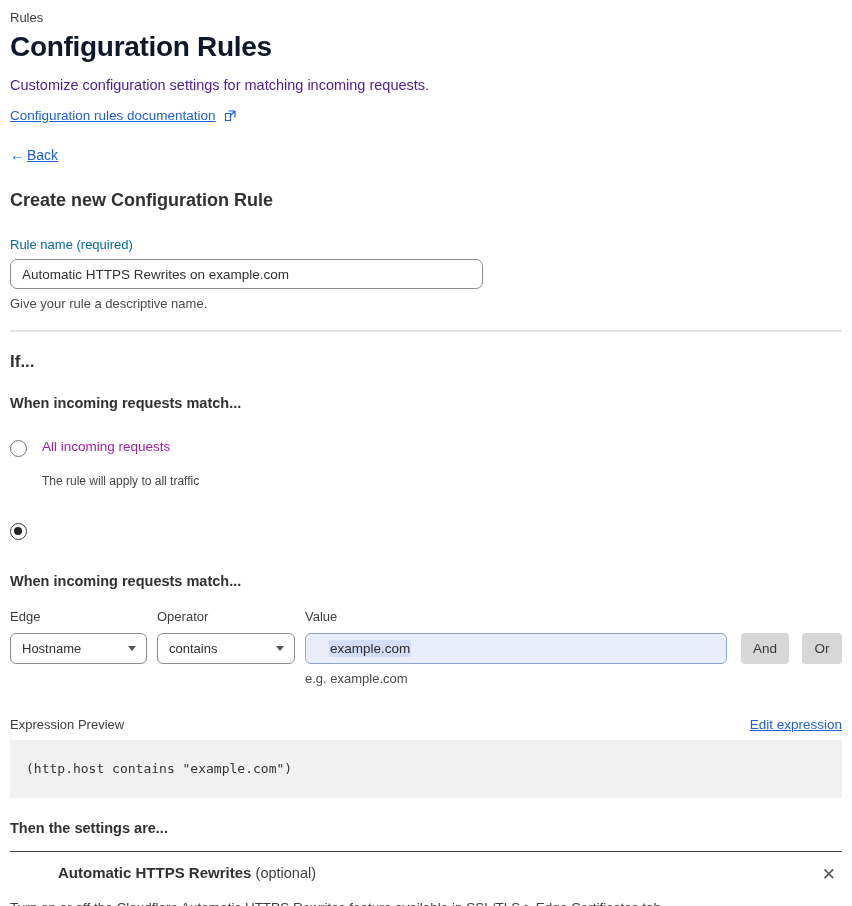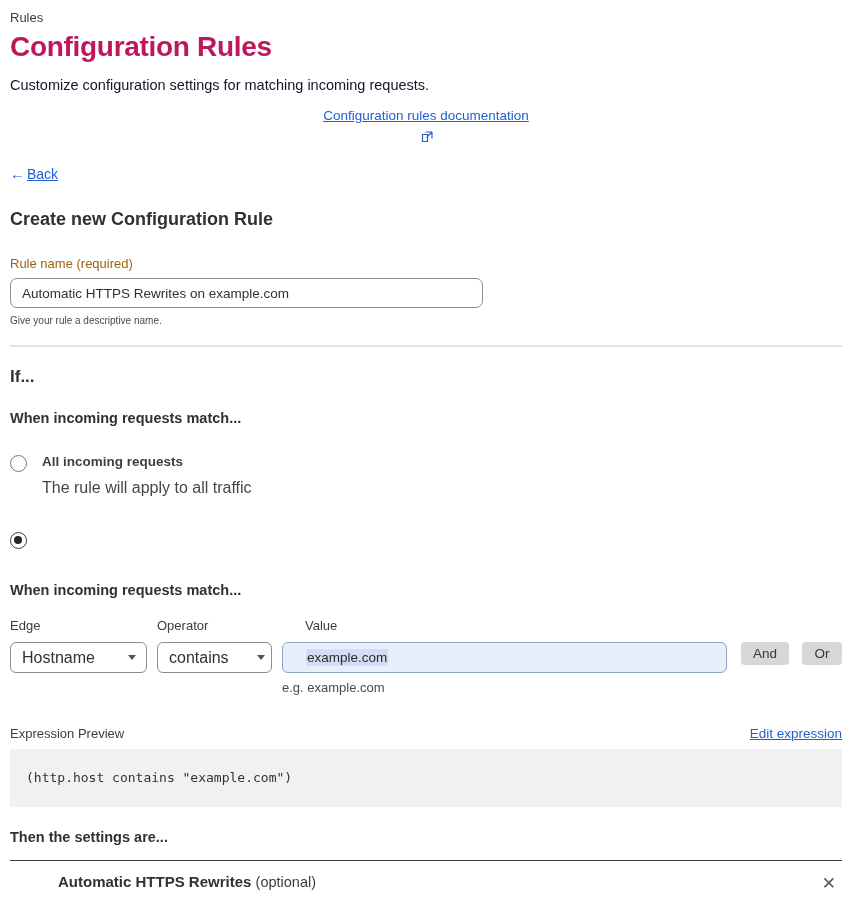--- a/index.html
+++ b/index.html
@@ -5,92 +5,92 @@
   * { box-sizing: border-box; margin: 0; padding: 0; }
   html, body { width: 852px; }
   body {
     background: #ffffff;
     font-family: "Liberation Sans", sans-serif;
     color: #36393a;
     padding: 8px 10px 20px 10px;
     position: relative;
   }
   .breadcrumb { font-size: 13px; color: #3d3d3d; margin-top: 2px; }
-  .page-title { font-size: 28px; font-weight: 700; letter-spacing: -0.3px; margin-top: 6px; color: #be185d; }
-  .subtitle { font-size: 14.5px; color: #0f172a; margin-top: 14px; }
+  .page-title { font-size: 28px; font-weight: 700; letter-spacing: -0.3px; margin-top: 6px; color: #0f172a; }
+  .subtitle { font-size: 14.5px; color: #4c1d95; margin-top: 14px; }
 
   a.link, .link { color: #2160d4; text-decoration: underline; cursor: pointer; }
-  .doc-link-row { margin-top: 15px; font-size: 13.5px; display: flex; align-items: center; gap: 8px; flex-direction: column; }
+  .doc-link-row { margin-top: 15px; font-size: 13.5px; display: flex; align-items: center; gap: 8px; }
   .ext-icon { display: inline-block; width: 11px; height: 11px; position: relative; }
   .ext-icon svg { display: block; }
 
   .back-row { margin-top: 23px; font-size: 14px; display: flex; align-items: center; }
   .back-arrow { color: #2160d4; margin-right: 2px; text-decoration: none; font-size: 15px; }
 
   .section-h2 { font-size: 18px; font-weight: 700; margin-top: 27px; color: #313131; }
 
-  .field-label { font-size: 13px; color: #a16207; margin-top: 26px; }
+  .field-label { font-size: 13px; color: #0369a1; margin-top: 26px; }
   .rule-name-input {
     margin-top: 7px; width: 473px; height: 30px;
     border: 1px solid #8d8d8d; border-radius: 7px;
     font-family: "Liberation Sans", sans-serif;
     font-size: 13.5px; color: #313131; padding: 0 11px;
     background: #fff; display: flex; align-items: center;
   }
-  .help-text { font-size: 10px; color: #4a4a4a; margin-top: 7px; }
+  .help-text { font-size: 13px; color: #4a4a4a; margin-top: 7px; }
 
   .divider { height: 2px; background: #e4e4e4; margin-top: 19px; }
 
   .if-heading { font-size: 17px; font-weight: 700; margin-top: 20px; color: #313131; }
   .match-heading { font-size: 14.5px; font-weight: 700; margin-top: 23px; color: #313131; }
 
   .radio-option { display: flex; margin-top: 28px; cursor: pointer; }
   .radio-option + .radio-option { margin-top: 34px; }
   .radio-circle {
     width: 17px; height: 17px; border-radius: 50%;
     border: 1.5px solid #767676; background: #fff;
     flex: 0 0 17px; margin-top: 1px; position: relative;
   }
   .radio-circle.checked { border-color: #3a3a3a; }
   .radio-circle.checked::after {
     content: ""; position: absolute; left: 3px; top: 3px;
     width: 8px; height: 8px; border-radius: 50%; background: #262626;
   }
   .radio-texts { margin-left: 15px; }
-  .radio-label { font-size: 13.5px; font-weight: 700; color: #404040; }
-  .radio-desc { font-size: 16px; color: #464646; margin-top: 10px; }
+  .radio-label { font-size: 13.5px; font-weight: 400; color: #a21caf; }
+  .radio-desc { font-size: 12px; color: #464646; margin-top: 20px; }
 
   .builder-heading { font-size: 14.5px; font-weight: 700; margin-top: 33px; color: #313131; }
   .builder-labels { display: flex; margin-top: 20px; font-size: 13px; color: #3d3d3d; }
   .lbl-field { width: 147px; }
   .lbl-operator { width: 148px; }
   .lbl-value { flex: 1; }
 
   .builder-row { display: flex; margin-top: 9px; align-items: flex-start; }
   .select-box {
     height: 31px; border: 1px solid #8d8d8d; border-radius: 6px;
     background: #fff; display: flex; align-items: center; justify-content: space-between;
-    font-size: 16px; color: #313131; padding: 0 10px 0 11px; cursor: pointer;
+    font-size: 13px; color: #313131; padding: 0 10px 0 11px; cursor: pointer;
   }
   .select-field { width: 137px; margin-right: 10px; }
-  .select-operator { width: 115px; margin-right: 10px; gap: 20px; }
+  .select-operator { width: 138px; margin-right: 10px; gap: 20px; }
   .caret { width: 0; height: 0; border-left: 4.5px solid transparent; border-right: 4.5px solid transparent; border-top: 5.5px solid #555; margin-left: 8px; }
 
   .value-wrap { flex: 1; margin-right: 14px; }
   .value-input {
     height: 31px; width: 100%;
     border: 1px solid #8ea3c9; border-radius: 6px;
     background: #e9eefb; display: flex; align-items: center;
     font-size: 13.5px; color: #2b2b2b; padding: 0 11px;
   }
   .value-input .sel { background: #d2def6; padding: 1px 1px; border-radius: 1px; margin-left: 12px; }
   .eg-text { font-size: 13px; color: #4a4a4a; margin-top: 7px; }
 
   .andor-btn {
-    height: 23px; background: #d7d7d7; border: none; border-radius: 4px;
+    height: 31px; background: #d7d7d7; border: none; border-radius: 4px;
     font-family: "Liberation Sans", sans-serif; font-size: 13.5px; color: #383838;
     padding: 0 12px; cursor: pointer;
   }
   .btn-and { margin-right: 13px; min-width: 42px; }
   .btn-or { min-width: 40px; }
 
   .preview-row { display: flex; justify-content: space-between; align-items: flex-end; margin-top: 31px; }
   .preview-label { font-size: 13px; color: #3d3d3d; }
   .edit-link { font-size: 13.5px; }
 

